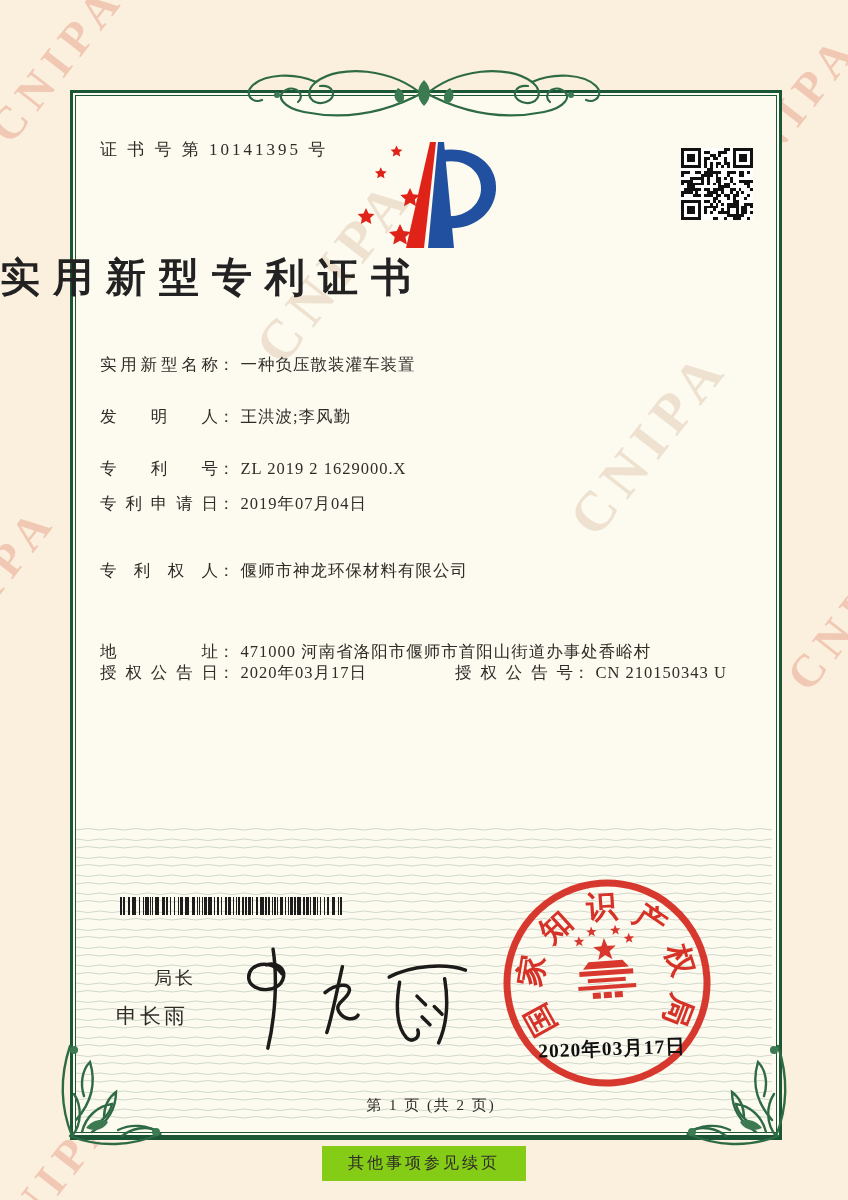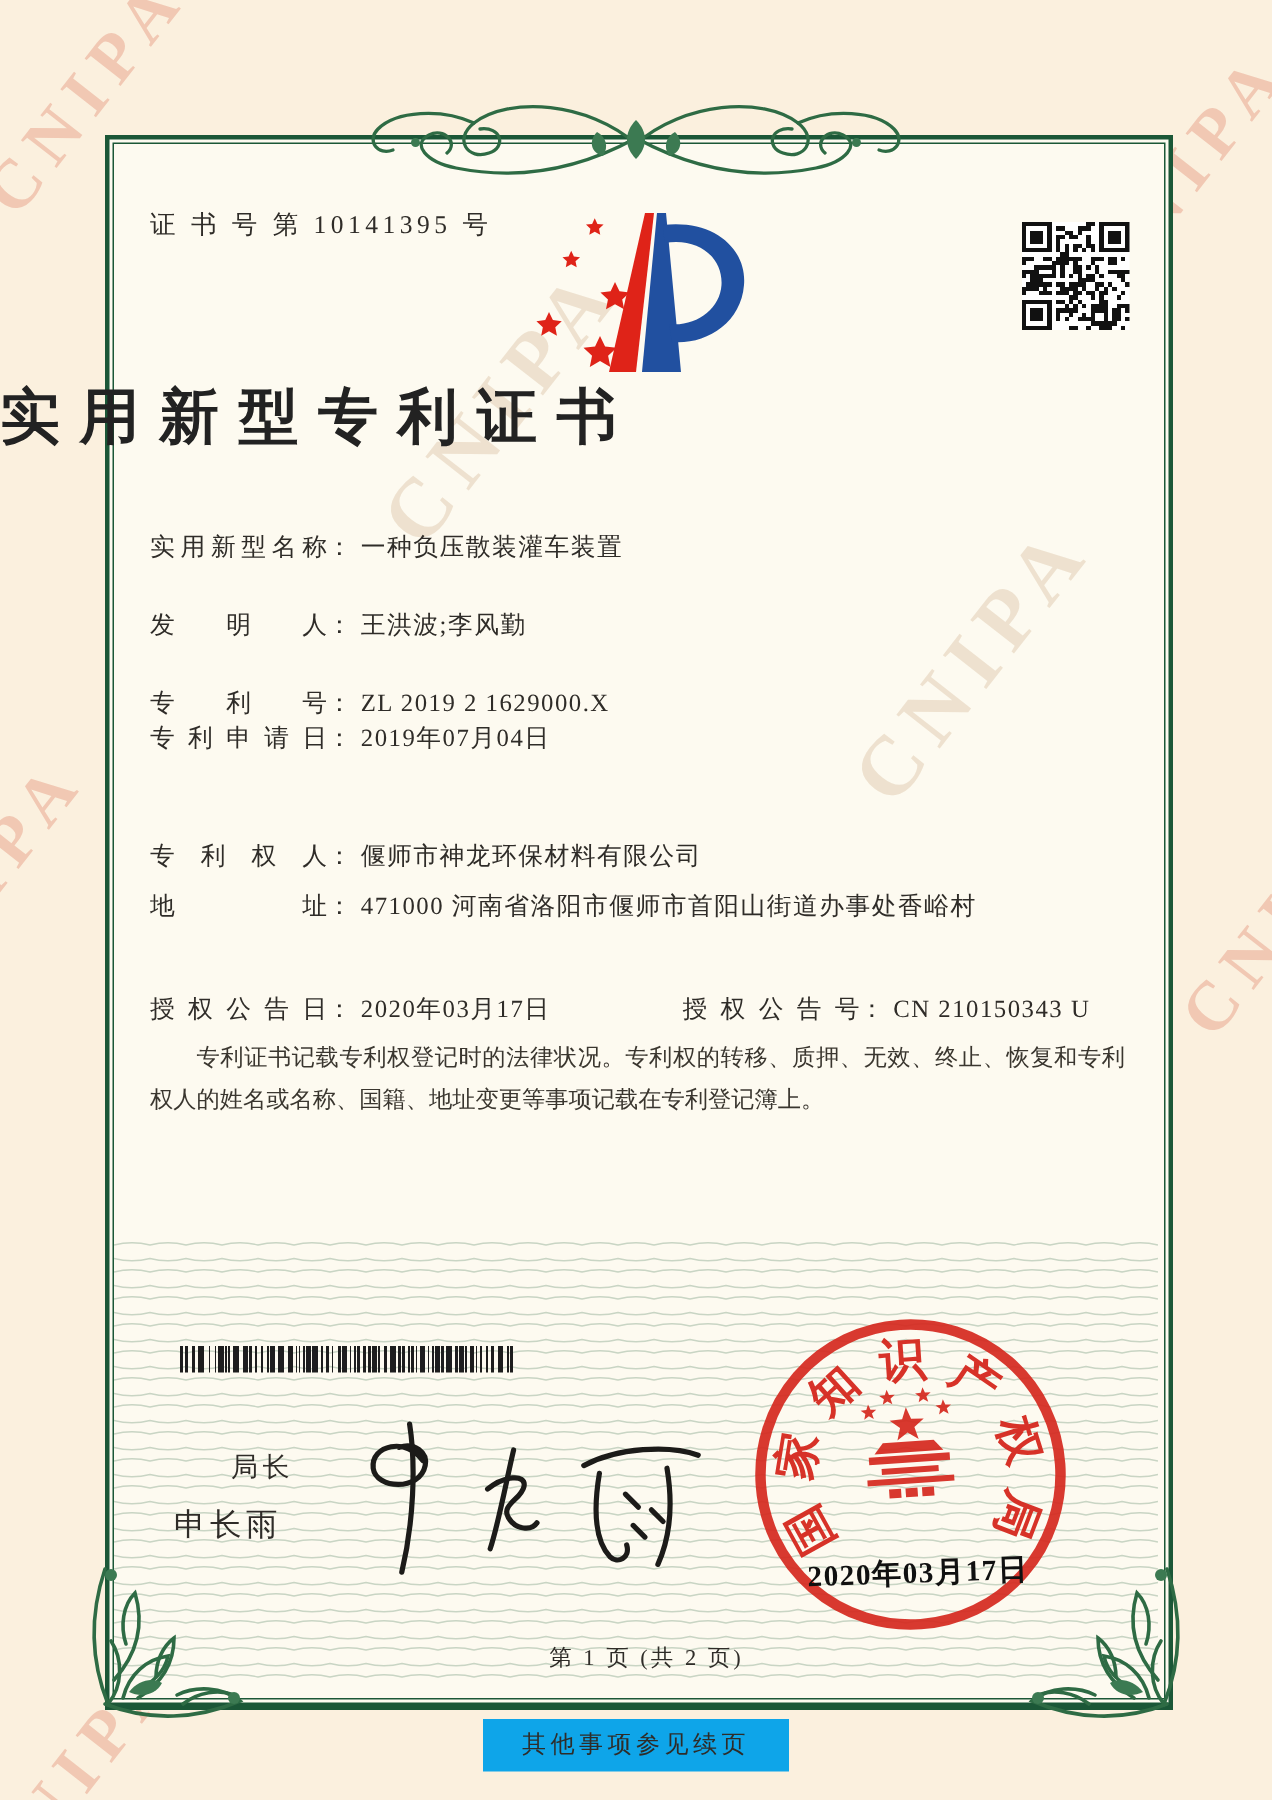--- a/index.html
+++ b/index.html
@@ -26,21 +26,21 @@
   .flabel{display:inline-block;width:118px;text-align:justify;text-align-last:justify;}
   .fcolon{display:inline-block;}
   .fvalue{padding-left:6px;letter-spacing:1px;}
   .grant2{position:absolute;left:355px;top:0;white-space:nowrap;}
   .paras{left:100px;top:692px;width:650px;font-size:15.5px;line-height:1.78;
          text-align:justify;color:#3a362f;}
   .paras p{margin:0;text-indent:2em;}
   .sig-title{left:116px;top:966px;font-size:18px;letter-spacing:3px;margin-left:38px;}
   .sig-name{left:116px;top:1002px;font-size:21px;letter-spacing:3px;}
   .page-num{left:0;right:0;top:1096px;text-align:center;font-size:15px;letter-spacing:2px;padding-left:14px;}
-  .cont-note{left:50%;top:1146px;transform:translateX(-50%);background:#0ea5e9;
+  .cont-note{left:50%;top:1146px;transform:translateX(-50%);background:#84cc16;
              padding:7px 26px;font-size:16px;letter-spacing:3px;z-index:3;}
   .seal-date{left:521px;top:1035px;width:182px;text-align:center;font-size:19.5px;
              color:#101010;letter-spacing:1px;z-index:6;transform:rotate(-2deg);font-weight:bold;}
   svg{display:block;}
 </style>
 </head>
 <body>
 
 <div class="wm wm-outer" style="left:-22px;top:120px;">CNIPA</div>
 <div class="wm wm-outer" style="left:712px;top:170px;">CNIPA</div>
@@ -475,38 +475,37 @@
 
 <div class="content field-row abs" style="top:354px">
   <span class="flabel">实用新型名称</span><span class="fcolon">：</span><span class="fvalue">一种负压散装灌车装置</span>
 </div>
 <div class="content field-row abs" style="top:406px">
   <span class="flabel">发明人</span><span class="fcolon">：</span><span class="fvalue">王洪波;李风勤</span>
 </div>
 <div class="content field-row abs" style="top:458px">
   <span class="flabel">专利号</span><span class="fcolon">：</span><span class="fvalue">ZL 2019 2 1629000.X</span>
 </div>
-<div class="content field-row abs" style="top:481px">
+<div class="content field-row abs" style="top:493px">
   <span class="flabel">专利申请日</span><span class="fcolon">：</span><span class="fvalue">2019年07月04日</span>
 </div>
 <div class="content field-row abs" style="top:560px">
   <span class="flabel">专利权人</span><span class="fcolon">：</span><span class="fvalue">偃师市神龙环保材料有限公司</span>
 </div>
-<div class="content field-row abs" style="top:593px">
+<div class="content field-row abs" style="top:641px">
   <span class="flabel">地址</span><span class="fcolon">：</span><span class="fvalue">471000 河南省洛阳市偃师市首阳山街道办事处香峪村</span>
 </div>
 <div class="content field-row abs" style="top:662px">
   <span class="flabel">授权公告日</span><span class="fcolon">：</span><span class="fvalue">2020年03月17日</span>
   <span class="grant2">
     <span class="flabel">授权公告号</span><span class="fcolon">：</span><span class="fvalue">CN 210150343 U</span>
   </span>
 </div>
 
 <div class="content paras abs">
-  <p>专利证书记载专利权登记时的法律状况。专利权的转移、质押、无效、终止、恢复和专利权人的姓名或名称、国籍、地址变更等事项记载在专利登记簿上。</p>
 </div>
 
 <svg class="abs" style="left:120px;top:897px;z-index:3;" id="barcode" width="226" height="18" viewBox="0 0 226 18" shape-rendering="crispEdges">
     <rect x="0" y="0" width="2" height="18" fill="#1d1d1d"></rect>
     <rect x="3" y="0" width="2" height="18" fill="#1d1d1d"></rect>
     <rect x="8" y="0" width="2" height="18" fill="#1d1d1d"></rect>
     <rect x="12" y="0" width="4" height="18" fill="#1d1d1d"></rect>
     <rect x="19" y="0" width="1" height="18" fill="#1d1d1d"></rect>
     <rect x="23" y="0" width="1" height="18" fill="#1d1d1d"></rect>
     <rect x="25" y="0" width="4" height="18" fill="#1d1d1d"></rect>

